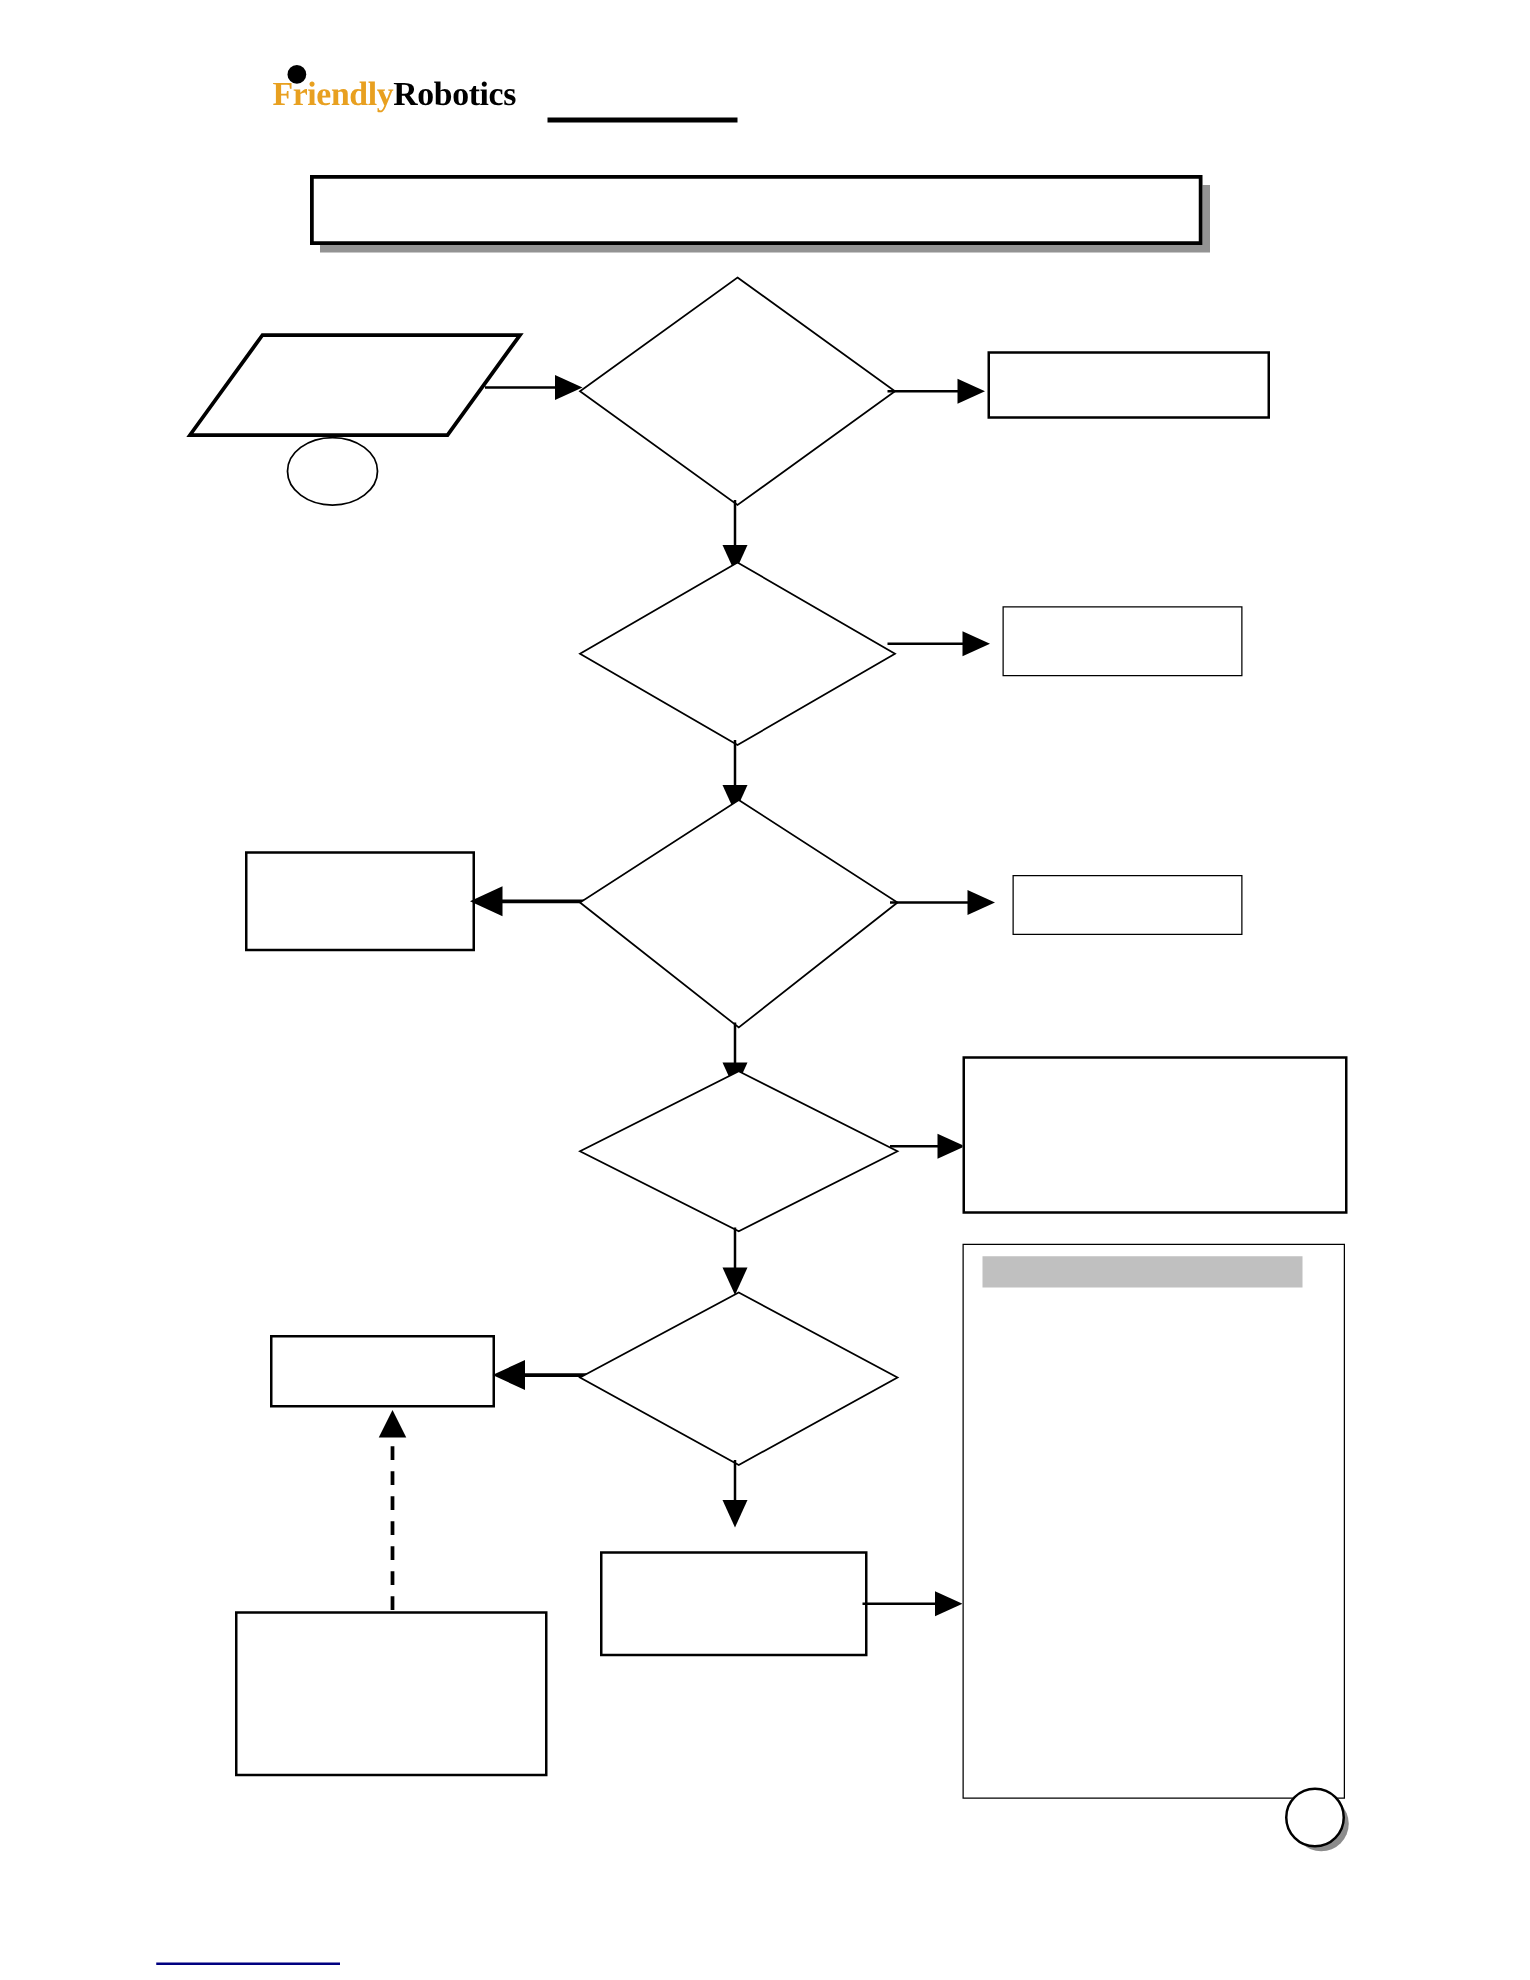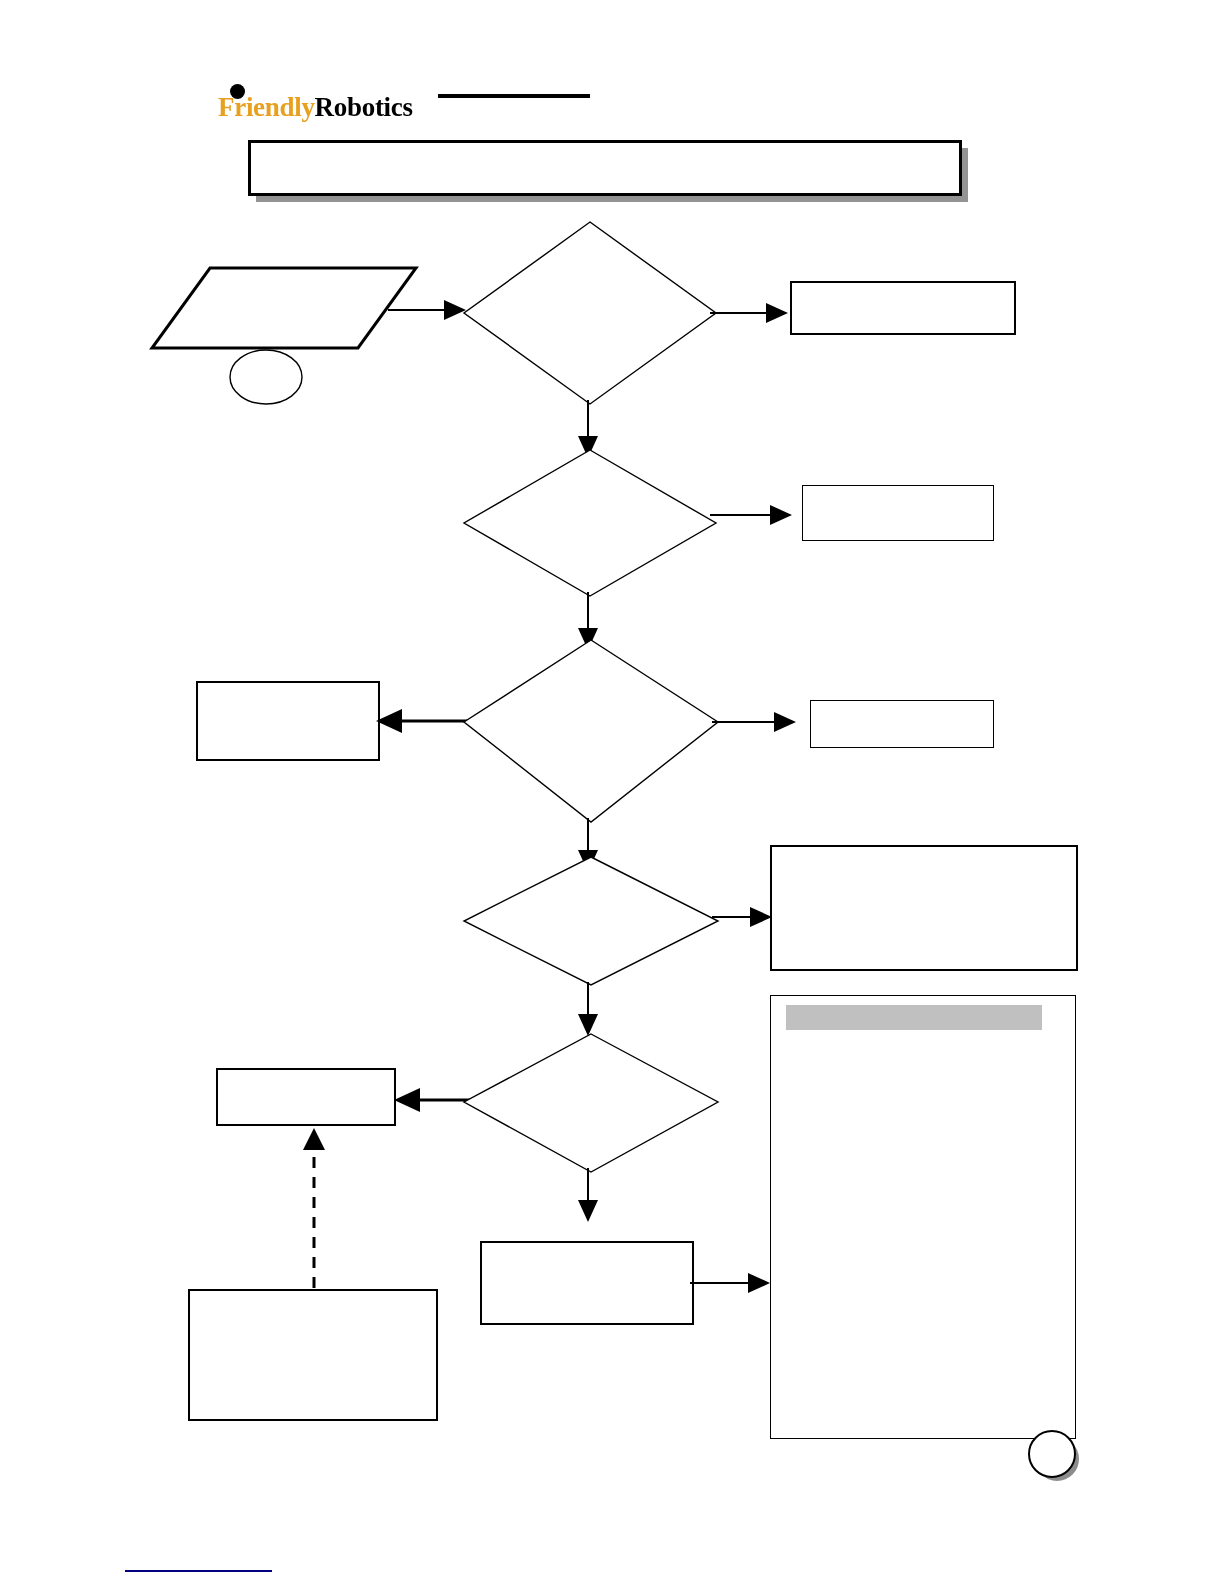--- a/index.html
+++ b/index.html
@@ -16,21 +16,21 @@
     width: 1224px;
     height: 1584px;
     background: #ffffff;
     overflow: hidden;
   }
 
   
   #logo-block {
     position: absolute;
     left: 218px;
-    top: 76px;
+    top: 44px;
     width: 400px;
     height: 50px;
   }
   #logo-dot {
     position: absolute;
     left: 12px;
     top: 8px;
     width: 15px;
     height: 15px;
     background: #000000;

